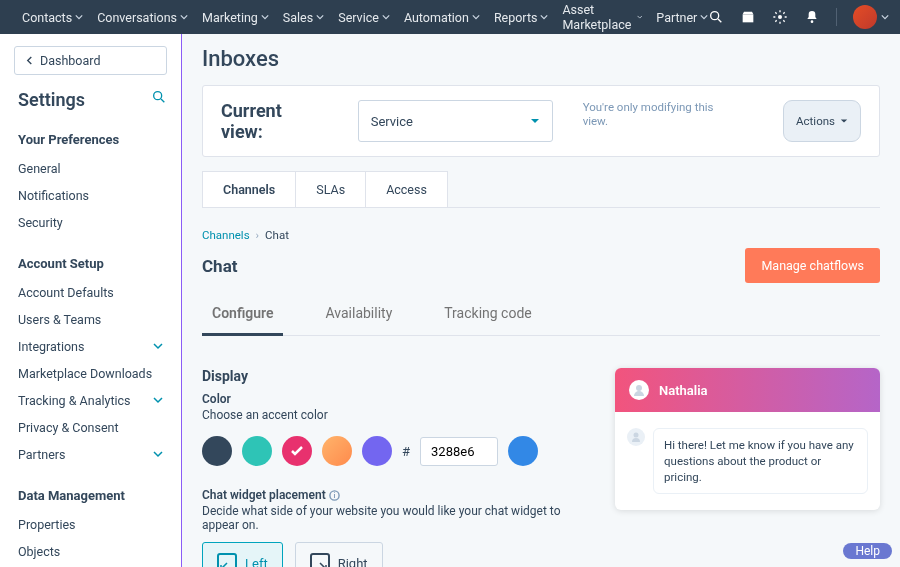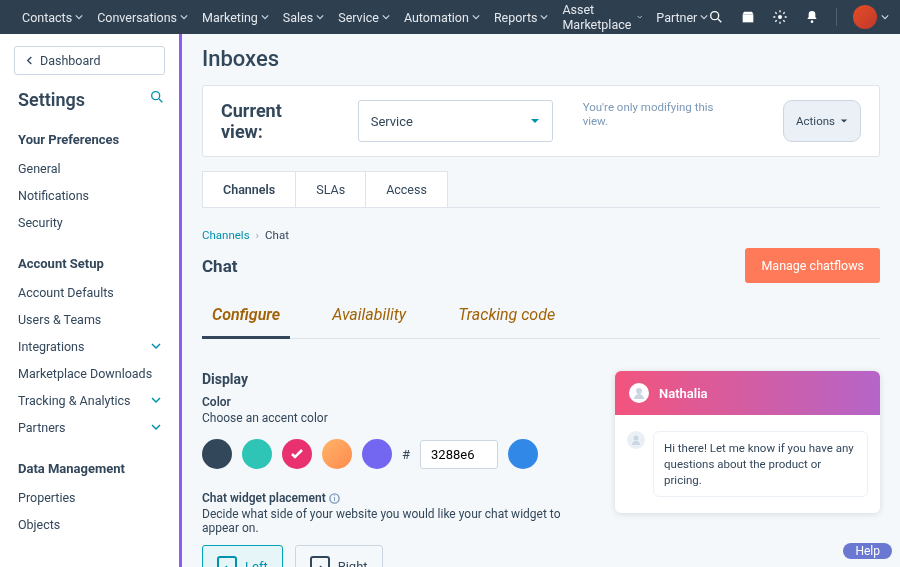--- a/index.html
+++ b/index.html
@@ -15,21 +15,21 @@
 .nav-right { margin-left: auto; display: flex; align-items: center; gap: 16px; }
 .nav-icon { cursor: pointer; display: flex; }
 .nav-icon svg { width: 16px; height: 16px; fill: #fff; }
 .nav-divider { width: 1px; height: 18px; background: #516173; }
 .avatar { width: 24px; height: 24px; border-radius: 50%; background: linear-gradient(135deg, #e44d26, #c0392b); cursor: pointer; }
 .avatar-wrap { display: flex; align-items: center; gap: 4px; cursor: pointer; }
 .avatar-wrap svg { width: 8px; height: 8px; }
 
 
 .shell { display: flex; height: calc(100% - 34px); }
-.sidebar { width: 182px; background: #fff; border-right: 3px solid #8b5cf6; padding: 12px 0 0 0; overflow: hidden; }
+.sidebar { width: 182px; background: #fff; border-right: 1px solid #8b5cf6; padding: 12px 0 0 0; overflow: hidden; }
 .main { flex: 1; padding: 12px 20px; overflow: hidden; position: relative; }
 
 
 .back-link { border: 1px solid #cbd6e2; border-radius: 3px; margin: 0 14px 14px 14px; padding: 6px 10px; display: flex; align-items: center; gap: 6px; cursor: pointer; font-size: 12.5px; }
 .back-link svg { width: 9px; height: 9px; }
 .settings-head { display: flex; align-items: flex-start; justify-content: space-between; padding: 0 14px 18px 18px; }
 .settings-head h2 { font-size: 18px; font-weight: 600; color: #33475b; }
 .side-section { margin-bottom: 16px; }
 .side-section-title { font-weight: 700; font-size: 13px; padding: 4px 18px 8px 18px; }
 .side-item { display: flex; align-items: center; justify-content: space-between; padding: 6px 18px; font-size: 12.5px; color: #33475b; cursor: pointer; }
@@ -54,21 +54,21 @@
 
 .crumbs { margin-top: 20px; font-size: 11.5px; display: flex; gap: 6px; align-items: center; }
 .crumbs .link { color: #0091ae; cursor: pointer; }
 .crumbs .sep { color: #99acc2; }
 
 .section-row { display: flex; justify-content: space-between; align-items: center; margin-top: 6px; }
 .section-row h2 { font-size: 17px; font-weight: 700; }
 .primary-btn { background: #ff7a59; color: #fff; border: none; border-radius: 3px; padding: 10px 16px; font-size: 12.5px; cursor: pointer; text-align: right; }
 
 .subtabs { display: flex; gap: 32px; margin-top: 16px; border-bottom: 1px solid #dfe3eb; }
-.subtab { padding: 6px 10px 12px 10px; font-size: 16px; cursor: pointer; color: #a16207; font-style: italic; }
+.subtab { padding: 6px 10px 12px 10px; font-size: 14px; cursor: pointer; color: #737373; }
 .subtab.active { font-weight: 600; border-bottom: 3px solid #33475b; margin-bottom: -1px; }
 
 .columns { display: flex; gap: 20px; margin-top: 32px; }
 .left-col { flex: 1; }
 .right-col { width: 265px; }
 
 .section-head { font-weight: 700; font-size: 14px; margin-bottom: 6px; }
 .field-label { font-weight: 600; font-size: 12px; margin-top: 8px; }
 .field-help { font-size: 12px; color: #33475b; margin-top: 2px; }
 
@@ -247,20 +247,23 @@
             </svg></span>
         </div>
       <div class="side-item">
           <span>Marketplace Downloads</span>
         </div>
       <div class="side-item">
           <span>Tracking &amp; Analytics</span>
           <span class="chev"><svg viewBox="0 0 10 10">
               <path d="M1 3l4 4 4-4" stroke="#0091ae" fill="none" stroke-width="1.5"></path>
             </svg></span>
+        </div>
+      <div class="side-item">
+          <span>Privacy &amp; Consent</span>
         </div>
       <div class="side-item">
           <span>Partners</span>
           <span class="chev"><svg viewBox="0 0 10 10">
               <path d="M1 3l4 4 4-4" stroke="#0091ae" fill="none" stroke-width="1.5"></path>
             </svg></span>
         </div>
     </div>
 
     <div class="side-section">

